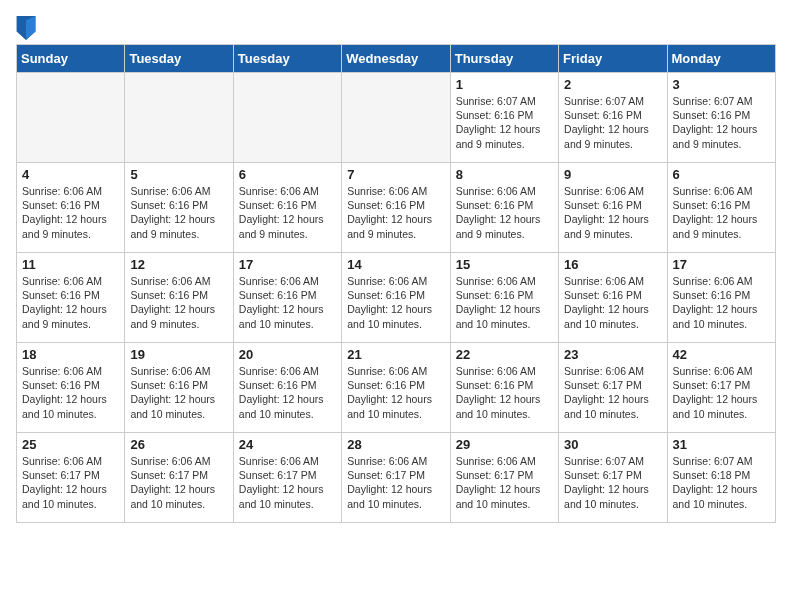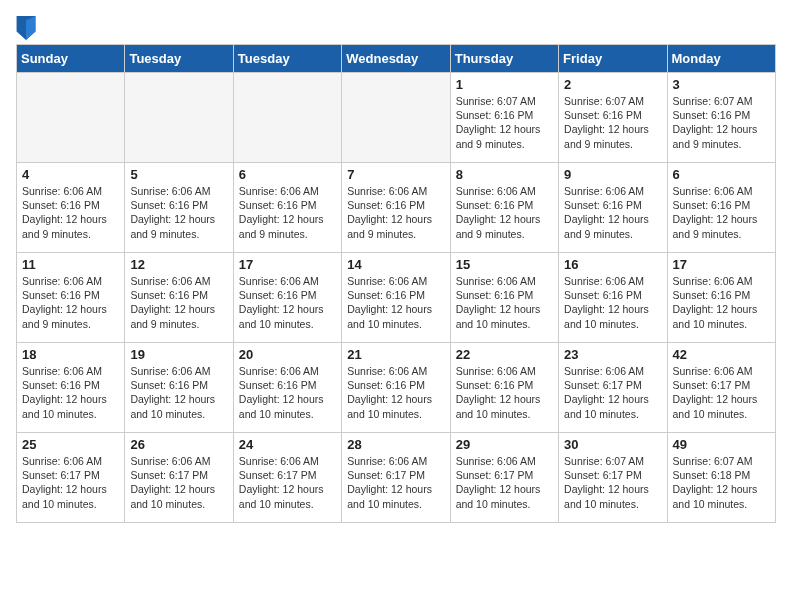--- a/index.html
+++ b/index.html
@@ -247,18 +247,18 @@
         </td>
         <td>
           <span class="day-num">29</span>
           <div class="day-info">Sunrise: 6:06 AM<br>Sunset: 6:17 PM<br>Daylight: 12 hours and 10 minutes.</div>
         </td>
         <td>
           <span class="day-num">30</span>
           <div class="day-info">Sunrise: 6:07 AM<br>Sunset: 6:17 PM<br>Daylight: 12 hours and 10 minutes.</div>
         </td>
         <td>
-          <span class="day-num">49</span>
+          <span class="day-num">31</span>
           <div class="day-info">Sunrise: 6:07 AM<br>Sunset: 6:18 PM<br>Daylight: 12 hours and 10 minutes.</div>
         </td>
       </tr>
     </tbody>
 </table>
 
 </body></html>

